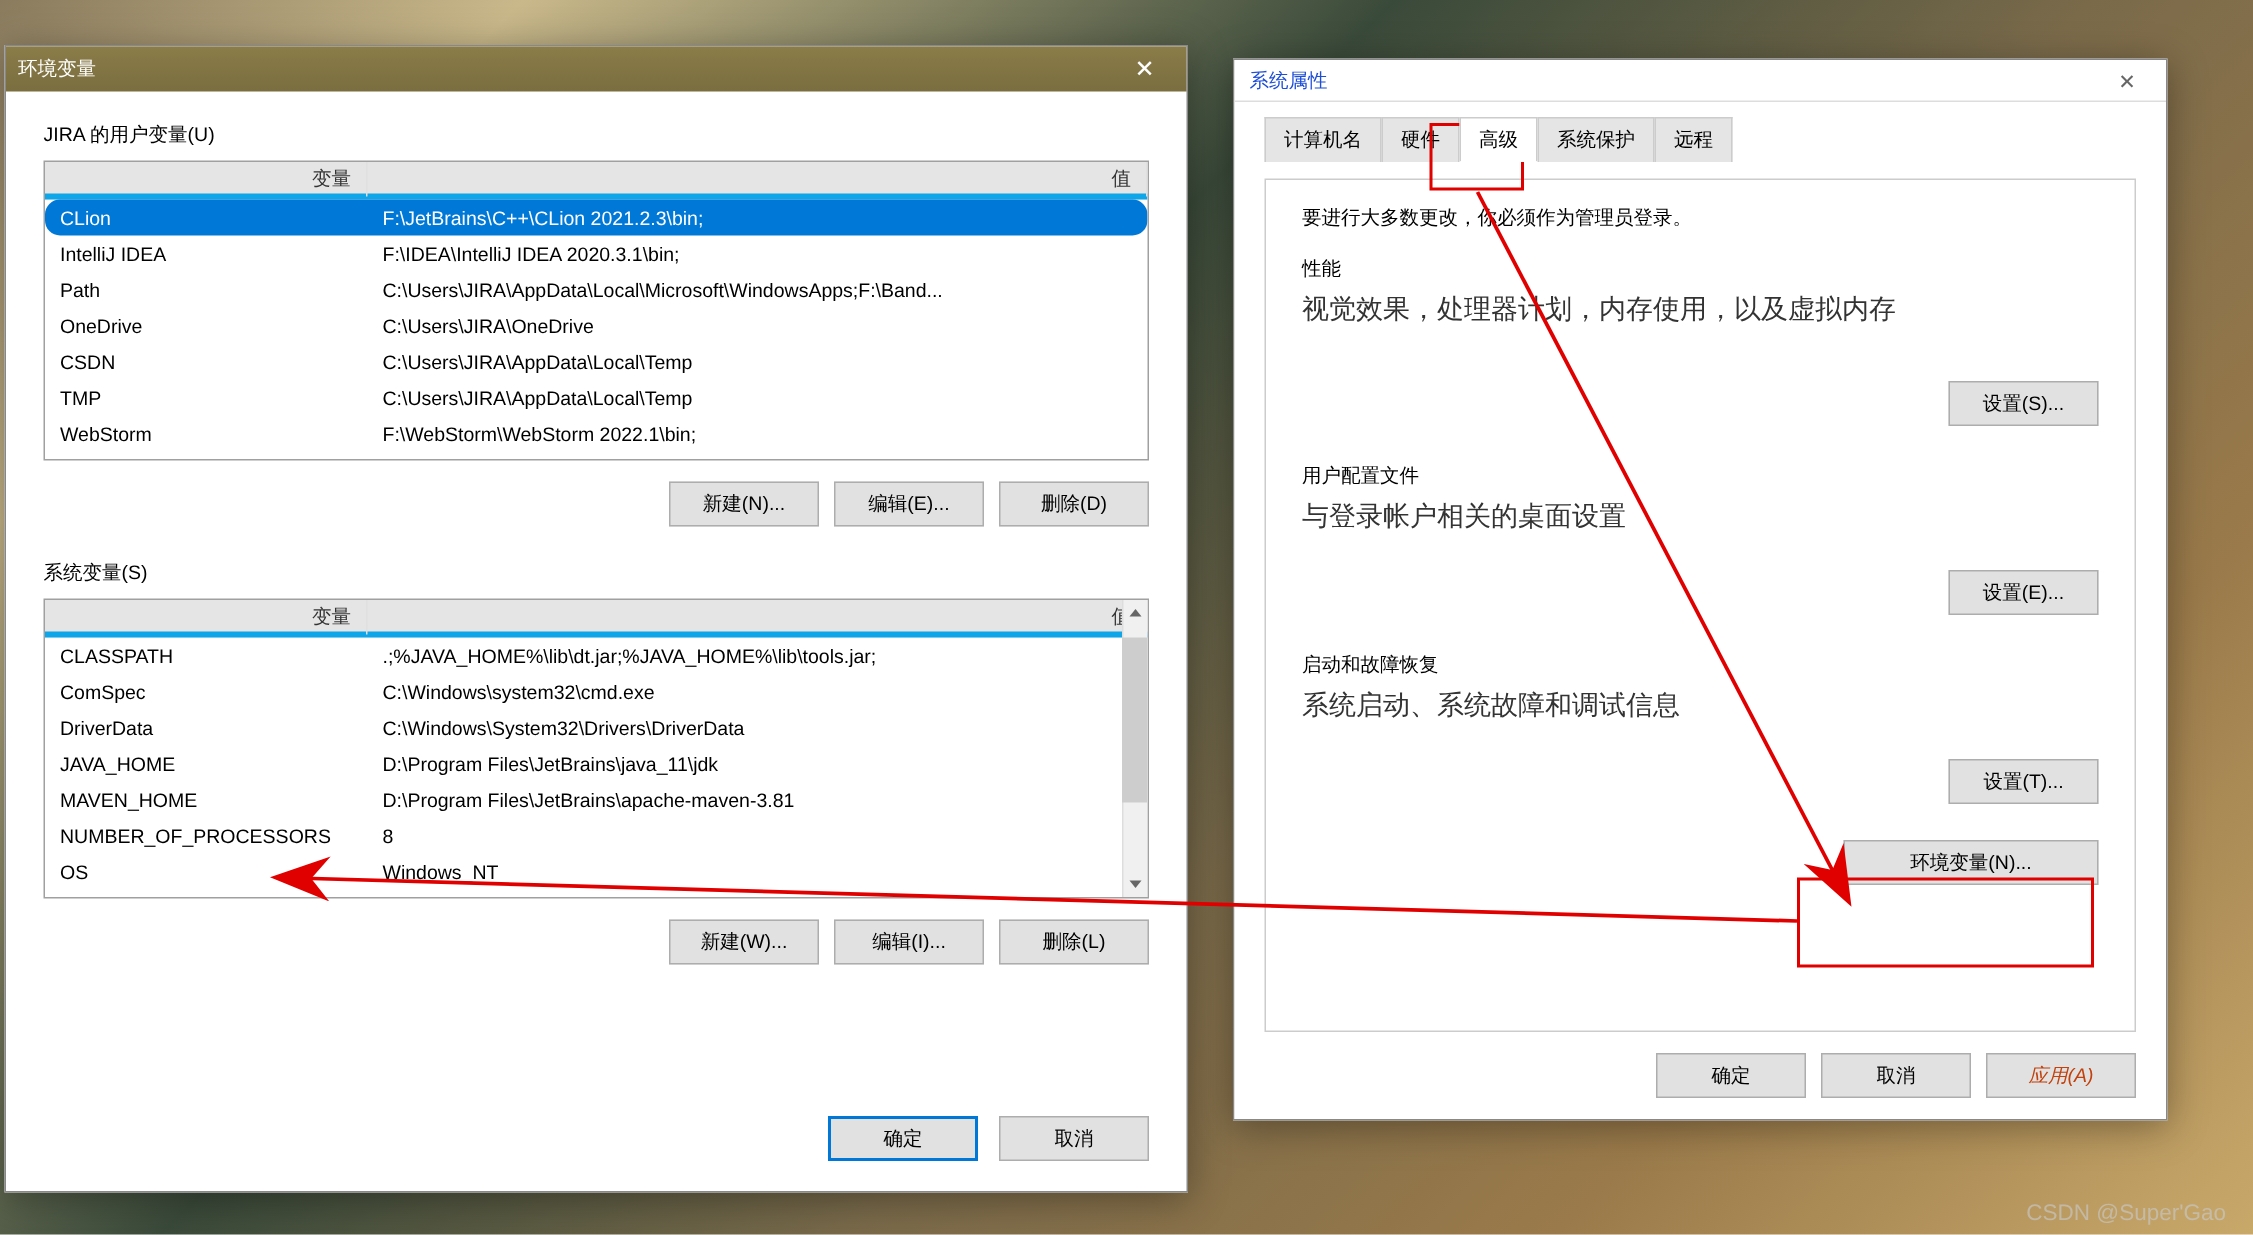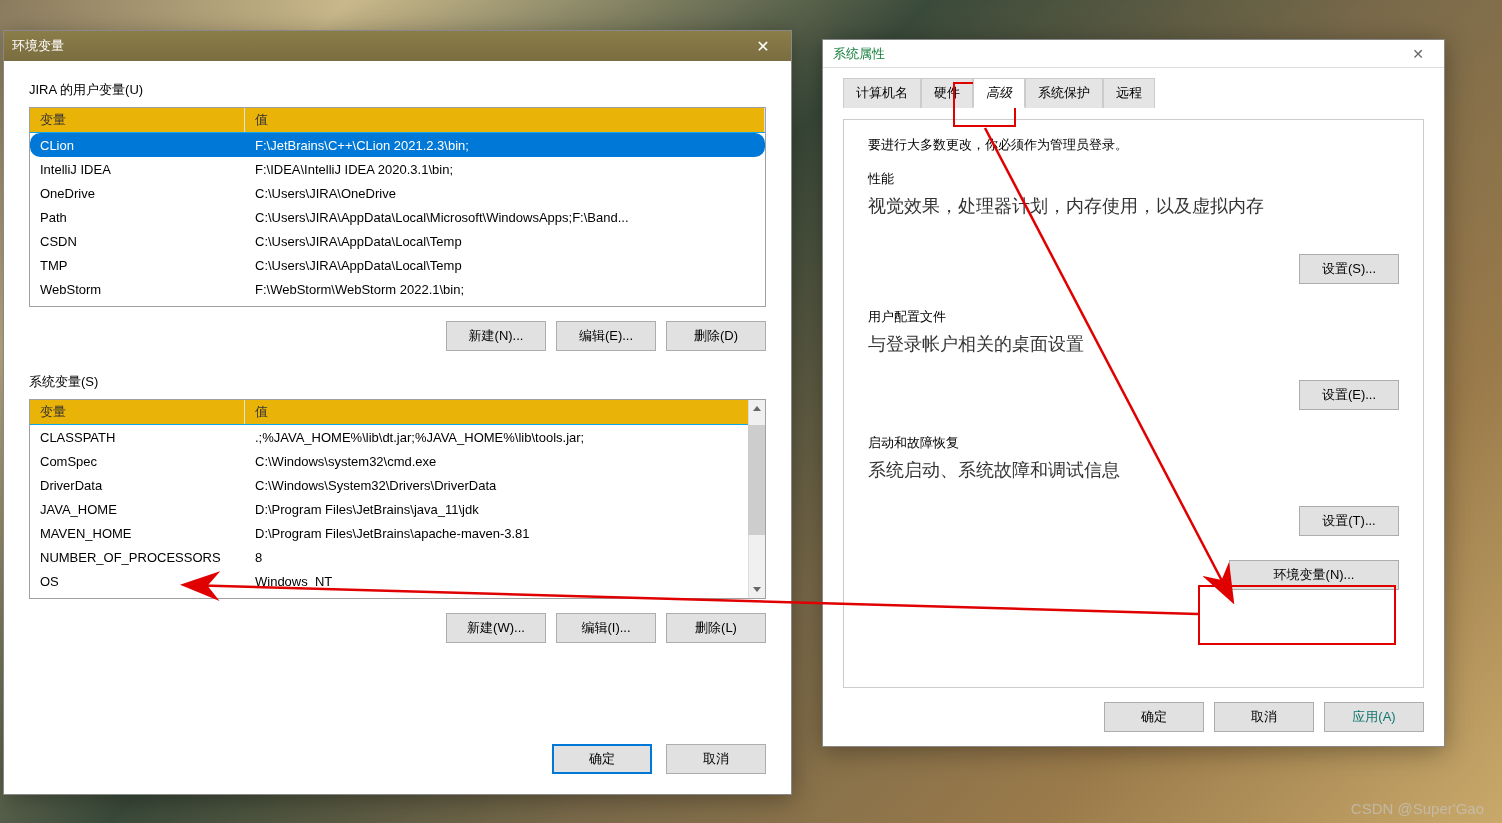--- a/index.html
+++ b/index.html
@@ -12,54 +12,54 @@
     
     .win { position:absolute; background:#fff; border:1px solid #888; box-shadow:0 4px 24px rgba(0,0,0,.35); }
     
     .env { left:3px; top:30px; width:789px; height:765px; }
     .titlebar { height:30px; background:linear-gradient(#8b7d49,#7a6d3f); display:flex; align-items:center; padding:0 8px; color:#fff; font-size:13px; }
     .titlebar .ttl { flex:1; }
     .titlebar .close { width:40px; height:24px; display:flex;align-items:center;justify-content:center; cursor:pointer; color:#fff; font-size:16px; }
     .env-body { padding:20px 25px 20px 25px; }
     .grp-label { font-size:13px; margin-bottom:8px; }
     .listview { border:1px solid #a0a0a0; height:200px; background:#fff; overflow:hidden; position:relative; }
-    .listview .hdr { display:flex; background:#eab308; border-bottom:1px solid #0ea5e9; height:25px; align-items:center; }
+    .listview .hdr { display:flex; background:#e5e5e5; border-bottom:4px solid #0ea5e9; height:25px; align-items:center;text-align:right; }
     .listview .hdr .col { padding:3px 10px; border-right:1px solid #e0e0e0; font-size:13px; color:#333; }
     .listview .row { display:flex; height:24px; align-items:center; }
     .listview .row .cell { padding:2px 10px; white-space:nowrap; overflow:hidden; text-overflow:ellipsis; font-size:13px; }
     .listview .row.sel { background:#0078d7; color:#fff;border-radius:10px; }
     .col-var { width:215px; }
     .col-val { flex:1; width:0; }
     .btn-row { display:flex; justify-content:flex-end; gap:10px; margin-top:14px; margin-bottom:22px; }
     .btn { min-width:100px; height:30px; border:1px solid #adadad; background:#e1e1e1; font-size:13px; cursor:pointer; padding:0 14px; }
     .btn.primary { border:2px solid #0078d7; background:#e1e1e1; }
     .env .dlgbtns { position:absolute; right:25px; bottom:20px; display:flex; gap:14px; }
     .listview.scroll .scrollbar { position:absolute; right:0; top:0; bottom:0; width:17px; background:#f0f0f0; border-left:1px solid #ddd; }
     .listview.scroll .thumb { position:absolute; right:0; top:25px; width:17px; height:110px; background:#cdcdcd; }
     .listview.scroll .scrollbar::before,.listview.scroll .scrollbar::after{ content:''; position:absolute; left:4px; width:0;height:0;border-left:4px solid transparent;border-right:4px solid transparent; }
     .listview.scroll .scrollbar::before{ top:6px; border-bottom:5px solid #666; }
     .listview.scroll .scrollbar::after{ bottom:6px; border-top:5px solid #666; }
 
     
     .sys { left:822px; top:39px; width:623px; height:708px; }
     .sys .titlebar2 { height:28px; display:flex; align-items:center; padding:0 10px; border-bottom:1px solid #ddd; background:#fff; }
-    .sys .titlebar2 .ttl { flex:1; color:#15803d; }
+    .sys .titlebar2 .ttl { flex:1; color:#1d4ed8; }
     .sys .titlebar2 .x { width:32px; text-align:center; color:#666; font-size:14px; cursor:pointer; }
     .sys-body { padding:10px 20px 14px 20px; background:#fff; height:calc(100% - 28px); display:flex; flex-direction:column; }
     .tabstrip { display:flex; margin-bottom:12px; }
     .tab { padding:5px 12px; border:1px solid #ccc; border-bottom:none; background:#e5e5e5; font-size:13px; cursor:pointer; }
-    .tab.active { background:#fff; position:relative; z-index:2; border-bottom:1px solid #fff;font-style:italic; }
+    .tab.active { background:#fff; position:relative; z-index:2; border-bottom:1px solid #fff; }
     .tabpanel { border:1px solid #ccc; flex:1; padding:16px 24px; background:#fff; margin-top:-1px; }
     .desc { font-size:13px; margin-bottom:16px; }
     .section { margin-bottom:24px; }
     .sec-title { font-size:13px; margin-bottom:6px; }
     .sec-sub { font-size:18px; color:#333; margin-bottom:12px; }
     .sec-btn { display:flex; justify-content:flex-end; }
     .sys .dlgbtns2 { display:flex; justify-content:flex-end; gap:10px; margin-top:14px; }
-    .btn.disabled { color:#0f766e; }
+    .btn.disabled { color:#c2410c;font-style:italic; }
     
     .redbox { position:absolute; border:2px solid #e00000; pointer-events:none; }
     svg.overlay { position:absolute; left:0; top:0; width:1502px; height:823px; pointer-events:none; }
   </style>
 </head>
 <body>
 
 <div class="win env">
   <div class="titlebar">
     <div class="ttl">环境变量</div>
@@ -75,26 +75,26 @@
       <div id="user-rows">
           <div class="row sel">
             <div class="cell col-var">CLion</div>
             <div class="cell col-val">F:\JetBrains\C++\CLion 2021.2.3\bin;</div>
           </div>
           <div class="row">
             <div class="cell col-var">IntelliJ IDEA</div>
             <div class="cell col-val">F:\IDEA\IntelliJ IDEA 2020.3.1\bin;</div>
           </div>
           <div class="row">
+            <div class="cell col-var">Path</div>
+            <div class="cell col-val">C:\Users\JIRA\AppData\Local\Microsoft\WindowsApps;F:\Band...</div>
+          </div>
+          <div class="row">
             <div class="cell col-var">OneDrive</div>
             <div class="cell col-val">C:\Users\JIRA\OneDrive</div>
-          </div>
-          <div class="row">
-            <div class="cell col-var">Path</div>
-            <div class="cell col-val">C:\Users\JIRA\AppData\Local\Microsoft\WindowsApps;F:\Band...</div>
           </div>
           <div class="row">
             <div class="cell col-var">CSDN</div>
             <div class="cell col-val">C:\Users\JIRA\AppData\Local\Temp</div>
           </div>
           <div class="row">
             <div class="cell col-var">TMP</div>
             <div class="cell col-val">C:\Users\JIRA\AppData\Local\Temp</div>
           </div>
           <div class="row">

